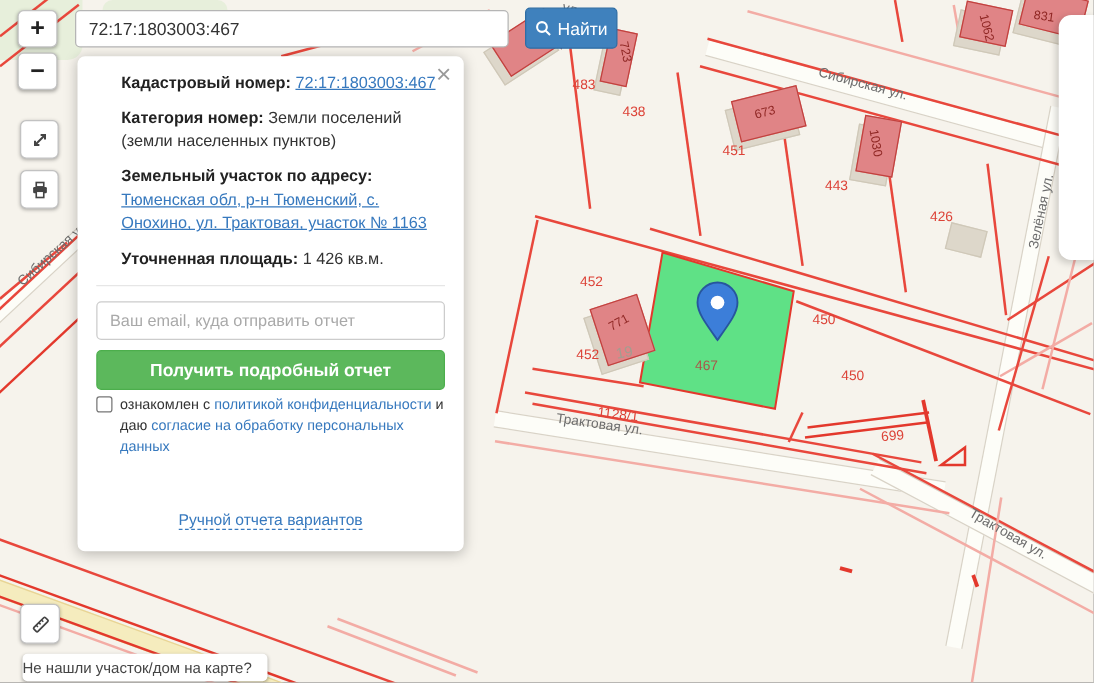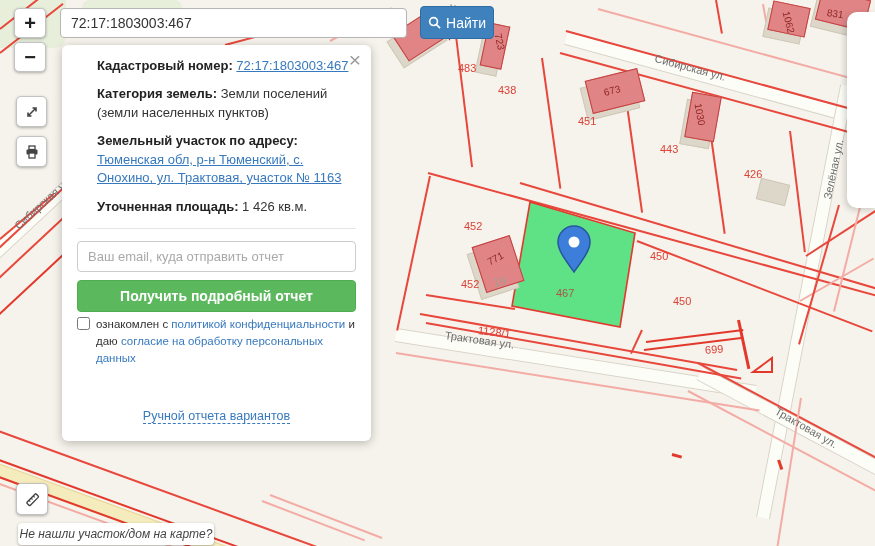--- a/index.html
+++ b/index.html
@@ -58,21 +58,21 @@
   #report-btn{width:100%;margin-top:8px;padding:7px 0;background:#5cb85c;border:1px solid #4cae4c;
        border-radius:4px;color:#fff;font-size:14px;font-weight:600;cursor:pointer;
        font-family:"Liberation Sans",sans-serif;}
   .cbrow{display:flex;align-items:flex-start;gap:6px;font-size:11.5px;margin-top:4px;color:#333;
        line-height:1.45;}
   .cbrow input{width:13px;height:13px;margin:1px 0 0;flex:0 0 auto;}
   #popup-links{margin-top:16px;text-align:center;font-size:12.5px;line-height:1.8;}
   #popup-links a{color:#3779be;text-decoration:none;border-bottom:1px dashed #3779be;cursor:pointer;}
   #bottom-bar{position:absolute;left:18px;top:523px;width:196px;height:22px;background:#fff;
        border-radius:4px;box-shadow:0 1px 3px rgba(0,0,0,.3);font-size:12px;color:#444;
-       text-align:center;line-height:22px;z-index:15;cursor:pointer;font-style:italic;}
+       line-height:22px;z-index:15;cursor:pointer;}
 </style>
 </head>
 <body>
 
 <div id="app">
 
   <div class="patch" style="left:0;top:0;width:66px;height:48px;border-radius:0 0 12px 0;"></div>
   <div class="patch" style="left:82px;top:0;width:100px;height:16px;border-radius:8px;"></div>
 
   <div>
@@ -224,21 +224,21 @@
     <span>Найти</span>
   </button>
 
   <div id="popup">
     <span id="popup-close">×</span>
     <p>
       <b>Кадастровый номер:</b>
       <a class="plink">72:17:1803003:467</a>
     </p>
     <p>
-      <b>Категория земель:</b>
+      <b>Категория номер:</b>
       <span>Земли поселений (земли населенных пунктов)</span>
       <br>
     </p>
     <p>
       <b>Земельный участок по адресу:</b>
       <a class="plink">Тюменская обл, р-н Тюменский, с. Онохино, ул. Трактовая, участок № 1163</a>
     </p>
     <p style="margin-bottom:4px;">
       <b>Уточненная площадь:</b>
       <span>1 426 кв.м.</span>

